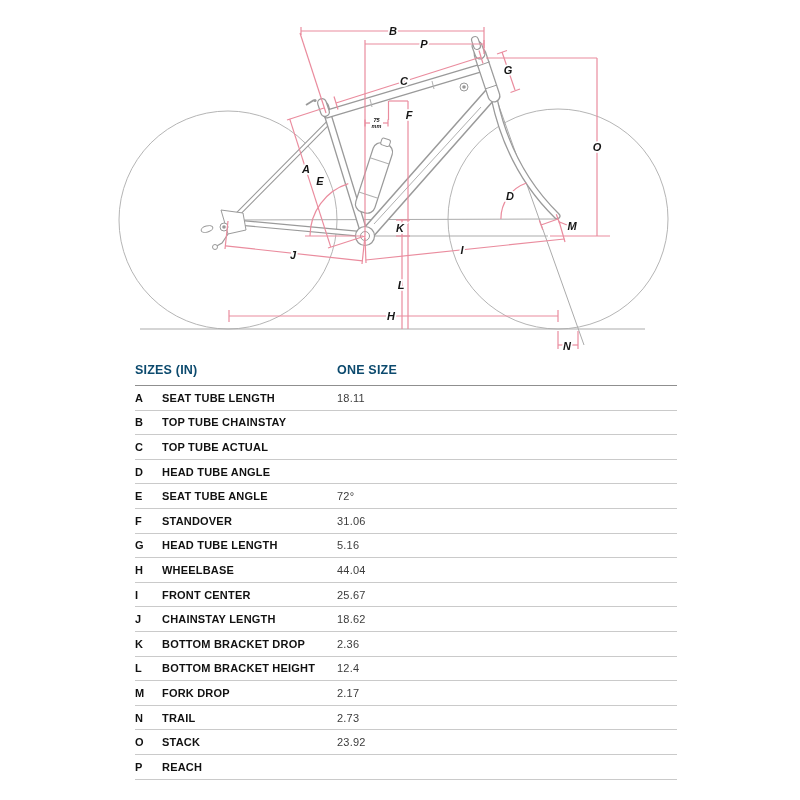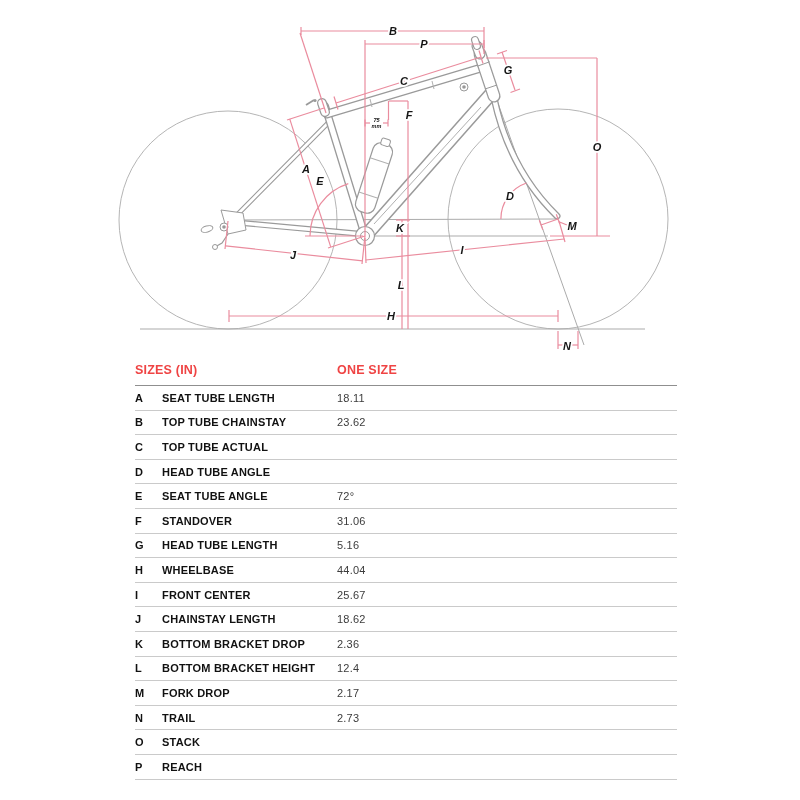--- a/index.html
+++ b/index.html
@@ -11,21 +11,21 @@
   .tube-out{stroke:#9a9a9a;fill:none;stroke-linecap:round;}
   .tube-in{stroke:#ffffff;fill:none;stroke-linecap:round;}
   .detail{stroke:#9a9a9a;fill:#ffffff;}
   .thin{stroke:#b0b0b0;stroke-width:1;fill:none;}
   .dim-label{font:italic bold 11px "Liberation Sans",sans-serif;fill:#151515;
              stroke:#fff;stroke-width:3.5px;paint-order:stroke;text-anchor:middle;}
   .dim-label.small{font-size:5.5px;stroke-width:2px;}
   .size-table{margin-left:135px;width:542px;}
   .table-header{display:grid;grid-template-columns:202px 1fr;align-items:end;
                 height:23px;padding-bottom:8px;border-bottom:1px solid #8f8f8f;}
-  .table-header span{font-size:12.5px;font-weight:bold;color:#ef4444;letter-spacing:.2px;}
+  .table-header span{font-size:12.5px;font-weight:bold;color:#0c4a6e;letter-spacing:.2px;}
   .table-row{display:grid;grid-template-columns:27px 175px 1fr;align-items:center;
              height:23.6px;border-bottom:1px solid #cacaca;}
   .cell-letter,.cell-label{font-size:11px;font-weight:bold;color:#111;letter-spacing:.2px;}
   .cell-value{font-size:11px;color:#3c3c3c;letter-spacing:.2px;}
 </style>
 </head>
 <body>
 
 <div class="diagram-wrap">
 <svg width="800" height="354" viewBox="0 0 800 354" xmlns="http://www.w3.org/2000/svg">
@@ -198,21 +198,20 @@
   <div>
   <div class="table-row">
     <span class="cell-letter">A</span>
     <span class="cell-label">SEAT TUBE LENGTH</span>
     <span class="cell-value">18.11</span>
   </div>
 
   <div class="table-row">
     <span class="cell-letter">B</span>
     <span class="cell-label">TOP TUBE CHAINSTAY</span>
-    <span class="cell-value">23.62</span>
   </div>
 
   <div class="table-row">
     <span class="cell-letter">C</span>
     <span class="cell-label">TOP TUBE ACTUAL</span>
   </div>
 
   <div class="table-row">
     <span class="cell-letter">D</span>
     <span class="cell-label">HEAD TUBE ANGLE</span>
@@ -274,20 +273,21 @@
 
   <div class="table-row">
     <span class="cell-letter">N</span>
     <span class="cell-label">TRAIL</span>
     <span class="cell-value">2.73</span>
   </div>
 
   <div class="table-row">
     <span class="cell-letter">O</span>
     <span class="cell-label">STACK</span>
+    <span class="cell-value">23.92</span>
   </div>
 
   <div class="table-row">
     <span class="cell-letter">P</span>
     <span class="cell-label">REACH</span>
   </div>
 </div>
 </div>
 
 </body></html>

